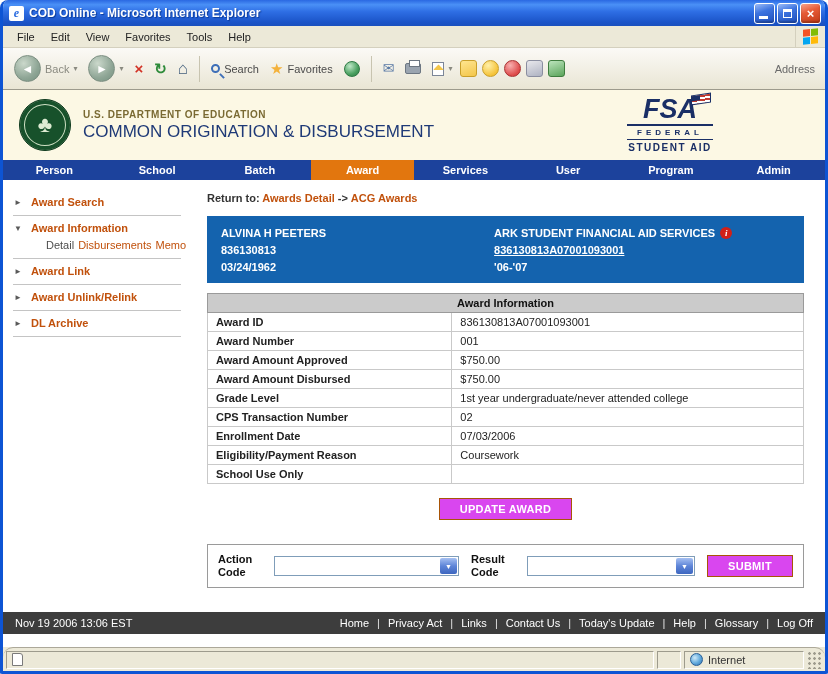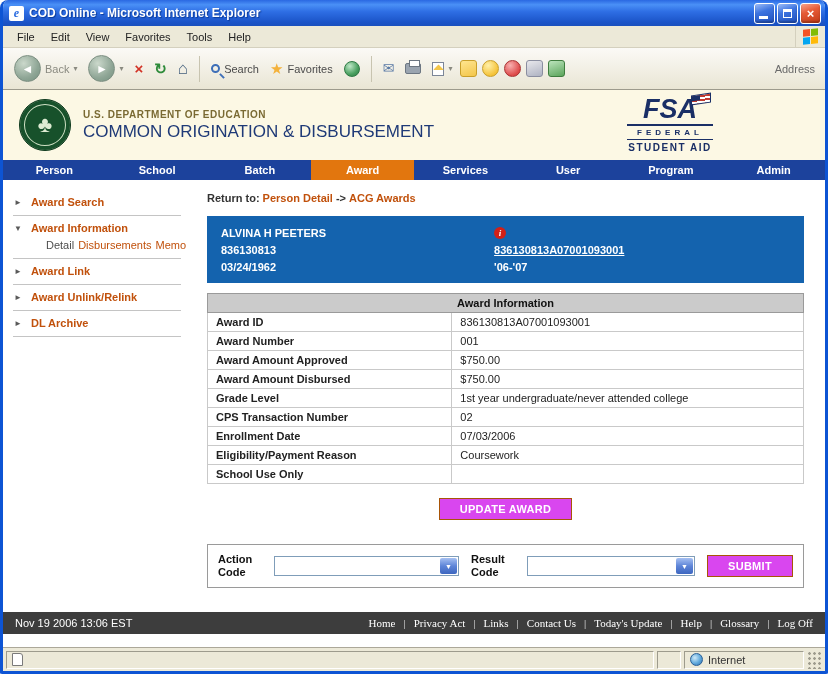--- a/index.html
+++ b/index.html
@@ -144,28 +144,28 @@
     display: flex; align-items: center; gap: 12px; }
   .code-label { font: bold 11px/13px "Liberation Sans", sans-serif; width: 44px; color: #111; }
   .combo { position: relative; width: 185px; height: 20px; background: #fff; border: 1px solid #7F9DB9; cursor: pointer; }
   .combo.small { width: 168px; }
   .combo-arrow { position: absolute; right: 1px; top: 1px; width: 17px; height: 16px; border-radius: 2px;
     background: linear-gradient(180deg,#A6C0F2 0%,#5E85D8 50%,#3D66C0 100%); color: #fff; font-size: 7px;
     display: flex; align-items: center; justify-content: center; }
 
   .page-footer { height: 22px; background: #3D3D3D; display: flex; align-items: center;
     padding: 0 12px; color: #fff; font-size: 11px; }
-  .footer-links { margin-left: auto; display: flex; align-items: flex-start; font-family: Liberation Serif, serif; }
+  .footer-links { margin-left: auto; display: flex; align-items: flex-start; }
   .flink { color: #fff; text-decoration: none; cursor: pointer; white-space: nowrap; }
   .flink:not(:last-child)::after { content: "|"; margin: 0 8px; color: #E2E2E2; font-weight: normal; }
   .page-gap { height: 13px; background: #fff; }
 
   
   .statusbar { height: 24px; background: #ECE9D8; border-top: 1px solid #ACA899;
-    display: flex; align-items: center; gap: 3px; padding: 2px 3px; }
+    display: flex; align-items: center; gap: 3px; padding: 2px 3px; border-radius: 10px; }
   .status-panel { height: 18px; border: 1px solid; border-color: #9D9B8D #FFF #FFF #9D9B8D;
     display: flex; align-items: center; gap: 5px; padding: 0 5px; font-size: 11px; color: #333; }
   .sp-main { flex: 1; }
   .sp-mini { width: 24px; }
   .sp-zone { width: 120px; }
   .doc-icon { width: 11px; height: 13px; background: #fff; border: 1px solid #7A7A7A; border-top-right-radius: 3px; }
   .globe-icon { width: 13px; height: 13px; border-radius: 50%; border: 1px solid #2A5F96;
     background: radial-gradient(circle at 35% 35%, #CFEAF8, #5FA8DC 55%, #2F6FAE); }
   .grip { width: 15px; height: 18px;
     background-image: radial-gradient(#9E9C8E 1.2px, transparent 1.5px); background-size: 5px 5px; }
@@ -320,32 +320,33 @@
             <span class="side-arrow">►</span>
             <span>DL Archive</span>
           </div>
         </div>
       </div>
 
       <div class="main">
 
         <div class="breadcrumb">
           <span>Return to:</span>
-          <a>Person Detail</a><span class="bc-sep">-&gt;</span><a>ACG Awards</a>
+          <a>Awards Detail</a><span class="bc-sep">-&gt;</span><a>ACG Awards</a>
         </div>
 
 
         <div class="student-box">
           <div class="sb-left">
             <div class="sb-line">ALVINA H PEETERS</div>
             <div class="sb-line">836130813</div>
             <div class="sb-line">03/24/1962</div>
           </div>
           <div class="sb-right">
             <div class="sb-line">
+              <span>ARK STUDENT FINANCIAL AID SERVICES</span>
               <span class="info-icon">i</span>
             </div>
             <div class="sb-line">
                 <a class="sb-link">836130813A07001093001</a>
               </div>
             <div class="sb-line">'06-'07</div>
           </div>
         </div>
 
         <table class="award">

